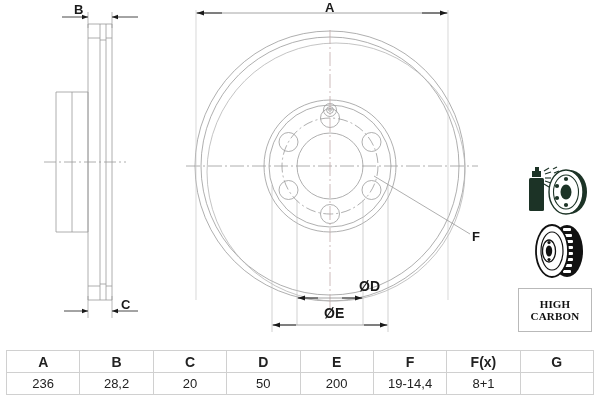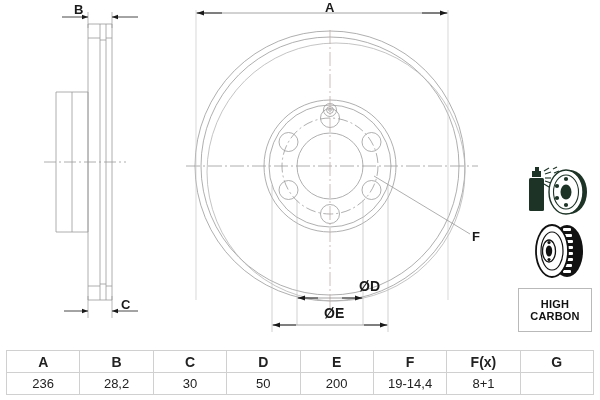--- a/index.html
+++ b/index.html
@@ -42,21 +42,21 @@
     width: 74px; height: 44px;
     border: 1px solid #b9b9b9;
     background: #ffffff;
     display: flex;
     flex-direction: column;
     align-items: center;
     justify-content: center;
     line-height: 1.12;
   }
   .hc-box span {
-    font-family: Liberation Sans, sans-serif;
+    font-family: Liberation Serif, serif;
     font-weight: bold;
     font-size: 11px;
     color: #111111;
     letter-spacing: .2px;
   }
 
   
   .spec-table {
     position: absolute;
     left: 6px; top: 350px;
@@ -282,21 +282,21 @@
         <td>C</td>
         <td>D</td>
         <td>E</td>
         <td>F</td>
         <td>F(x)</td>
         <td>G</td>
       </tr>
       <tr class="vals">
         <td>236</td>
         <td>28,2</td>
-        <td>30</td>
+        <td>20</td>
         <td>50</td>
         <td>200</td>
         <td>19-14,4</td>
         <td>8+1</td>
         <td></td>
       </tr>
     </tbody>
   </table>
 
 </div>

